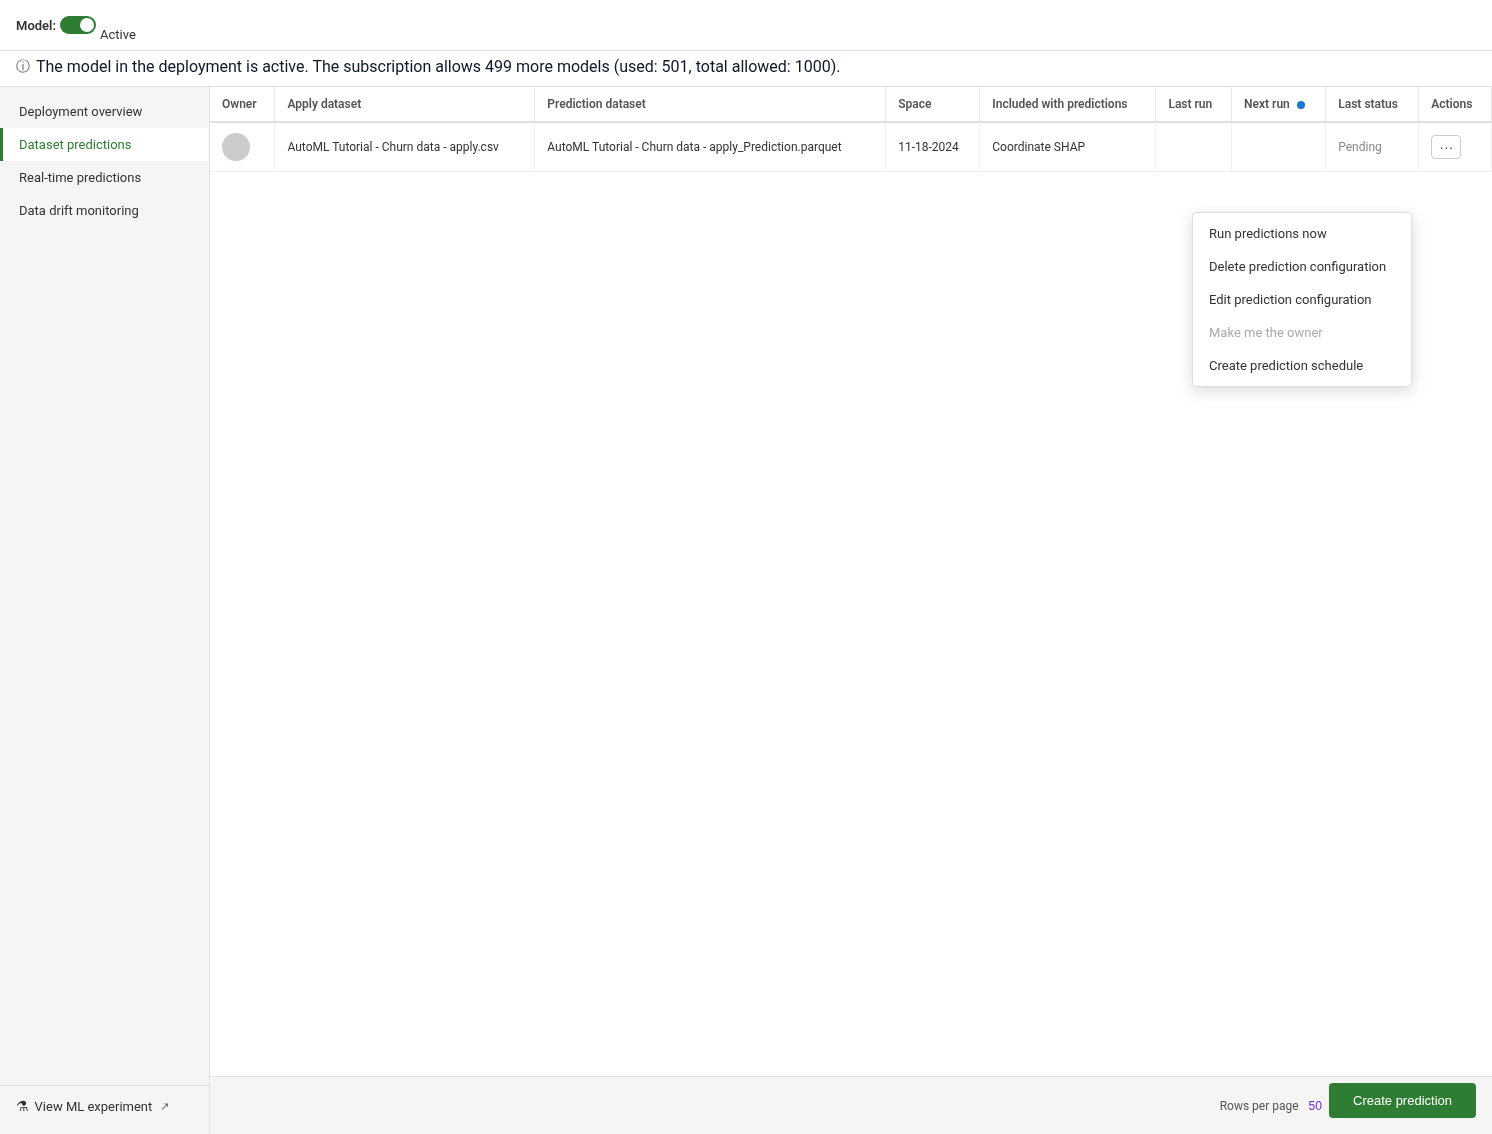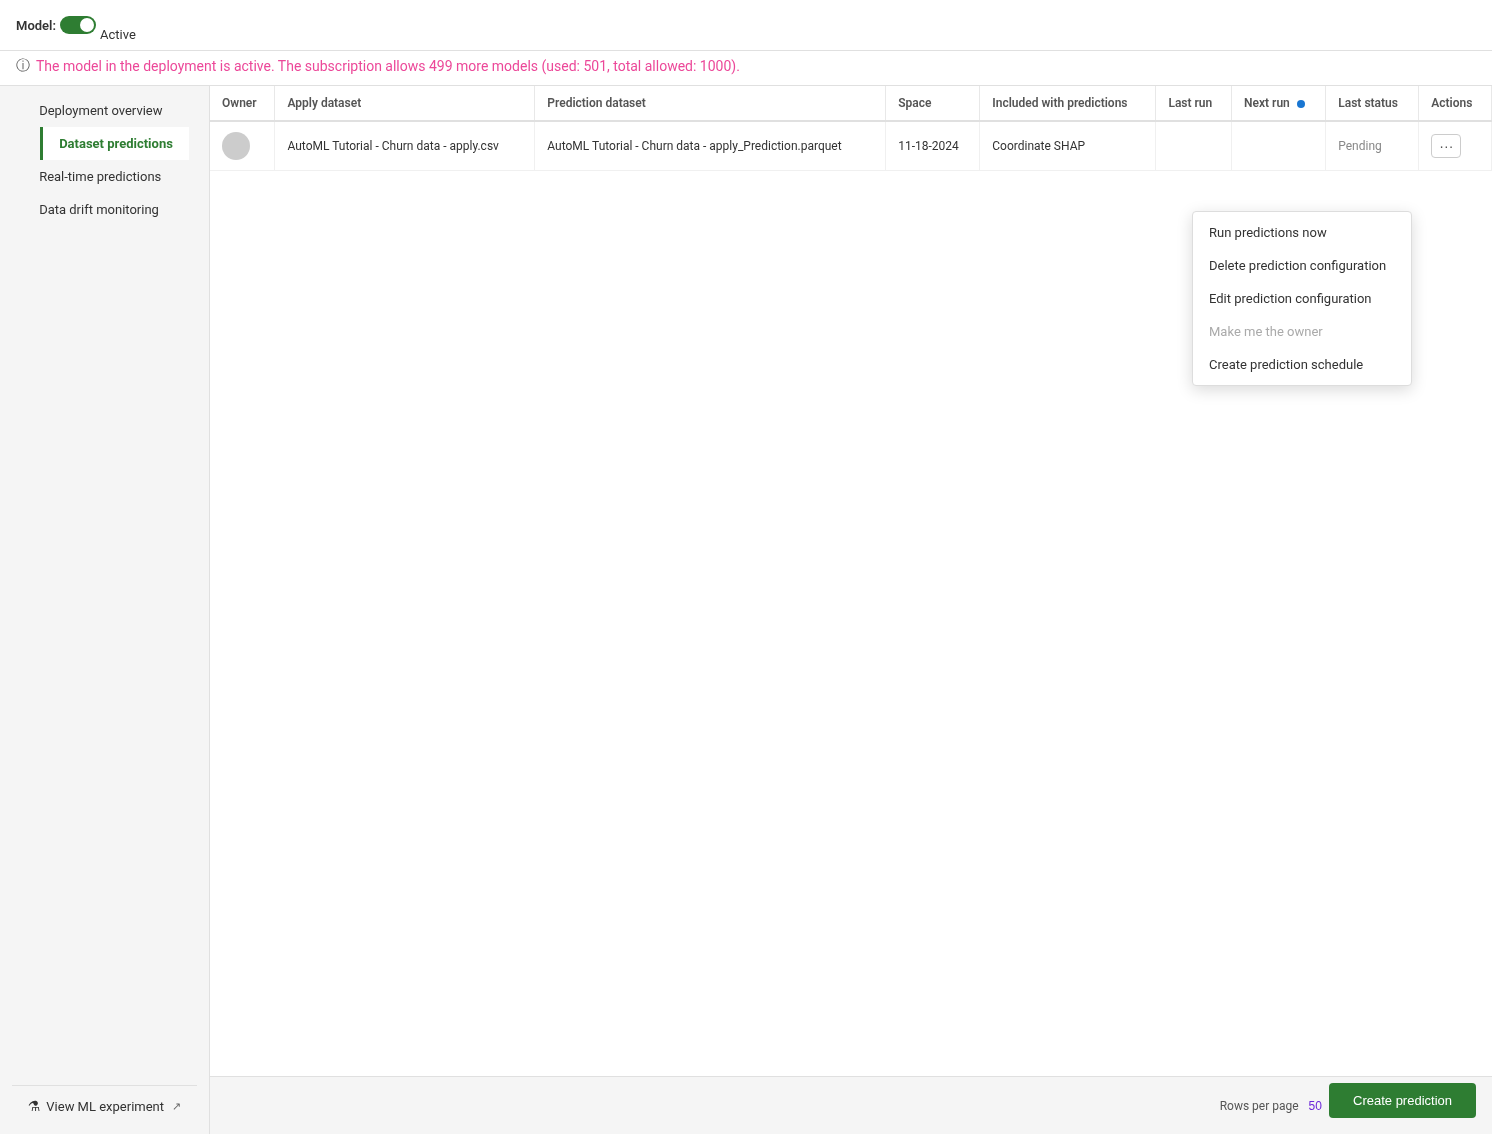--- a/index.html
+++ b/index.html
@@ -8,28 +8,28 @@
     .app-container { display: flex; flex-direction: column; height: 100%; }
 
     .top-bar { background: #fff; padding: 8px 16px; border-bottom: 1px solid #e0e0e0; display: flex; align-items: center; gap: 4px; }
     .model-label { font-weight: 600; font-size: 13px; }
     .toggle-switch { width: 36px; height: 18px; background: #2e7d32; border-radius: 9px; position: relative; display: inline-block; }
     .toggle-knob { width: 14px; height: 14px; background: white; border-radius: 50%; position: absolute; top: 2px; right: 2px; }
     .active-label { color: #333; font-size: 13px; margin-top: 19px; }
 
     .info-bar { background: #fff; padding: 6px 16px 10px 16px; display: flex; align-items: center; gap: 6px; border-bottom: 1px solid #e0e0e0; }
     .info-icon { color: #555; font-size: 14px; }
-    .info-text { font-size: 14px; color: #ec4899; }
+    .info-text { font-size: 16px; color: #0f172a; }
 
     .main-layout { display: flex; flex: 1; overflow: hidden; }
 
-    .sidebar { width: 210px; background: #f5f5f5; border-right: 1px solid #e0e0e0; padding: 8px 0; display: flex; flex-direction: column; justify-content: space-between; align-items: center; }
+    .sidebar { width: 210px; background: #f5f5f5; border-right: 1px solid #e0e0e0; padding: 8px 0; display: flex; flex-direction: column; justify-content: space-between; }
     .sidebar-nav { display: flex; flex-direction: column; }
     .sidebar-item { padding: 9px 16px; cursor: pointer; font-size: 13px; color: #333; border-left: 3px solid transparent; }
-    .sidebar-item.active { background: #fff; border-left: 3px solid #2e7d32; font-weight: 700; color: #2e7d32; margin-left: 20px; }
+    .sidebar-item.active { background: #fff; border-left: 3px solid #2e7d32; font-weight: 400; color: #2e7d32; }
 
     .sidebar-footer { padding: 12px 16px; border-top: 1px solid #e0e0e0; display: flex; align-items: center; gap: 6px; cursor: pointer; color: #333; font-size: 13px; }
     .flask-icon { font-size: 14px; }
     .external-icon { font-size: 11px; color: #666; margin-left: 2px; }
 
     .content-area { flex: 1; background: #fff; overflow: auto; position: relative; display: flex; flex-direction: column; }
 
     .table-container { flex: 1; overflow: auto; padding: 0; }
 
     table { width: 100%; border-collapse: collapse; }

